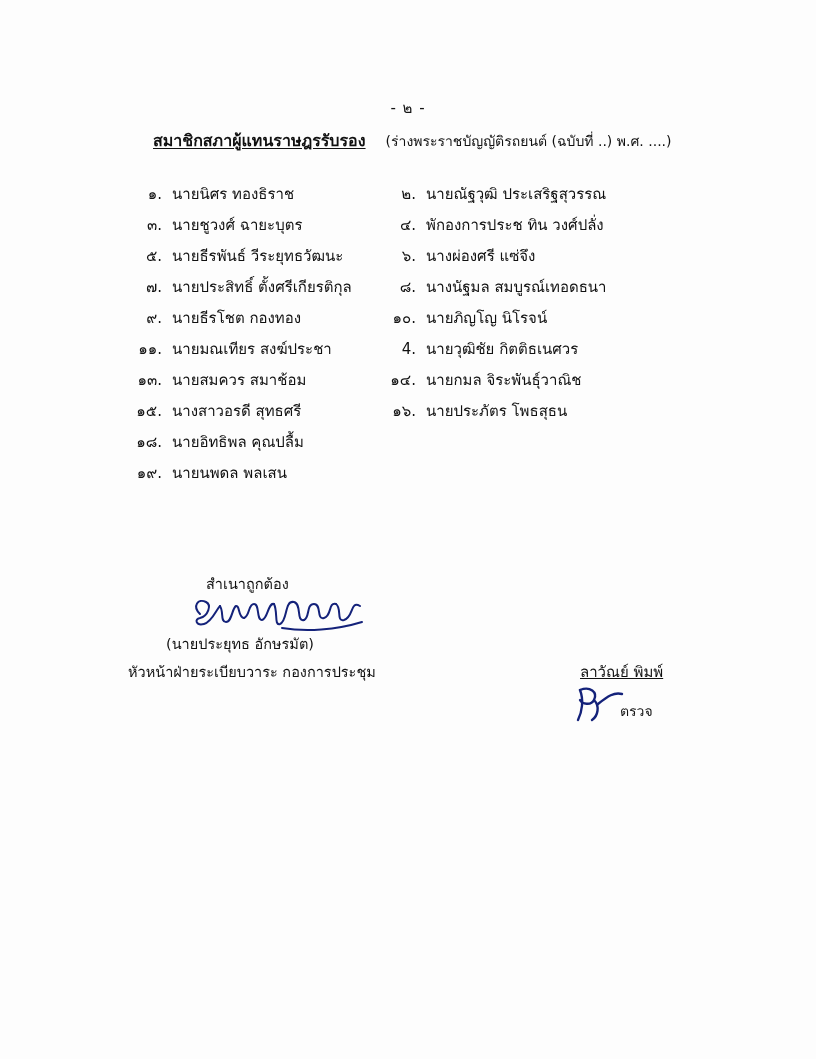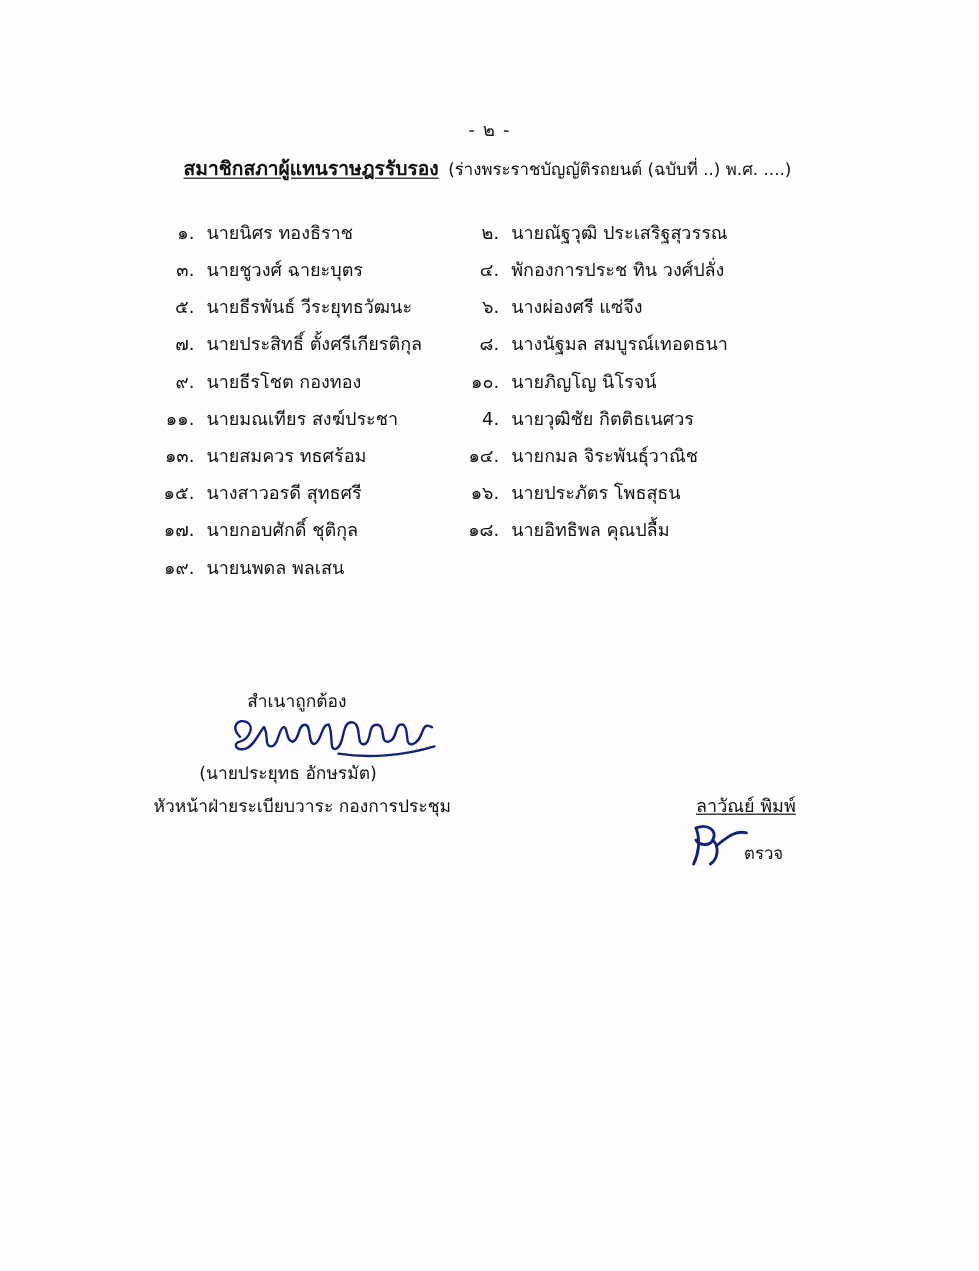--- a/index.html
+++ b/index.html
@@ -41,21 +41,21 @@
   }
   .doc-title-main {
     font-weight: 700;
     text-decoration: underline;
     text-underline-offset: 2px;
     font-size: 16px;
     margin-left: 25px;
   }
   .doc-title-sub {
     font-size: 14px;
-    margin-left: 8px;
+    margin-left: 20px;
   }
   .names-block {
     position: absolute;
     top: 182px;
     left: 128px;
     width: 560px;
   }
   .name-row {
     display: flex;
     height: 31px;
@@ -207,44 +207,40 @@
       </div>
       <div class="name-cell right">
         <span class="num">4.</span>
         <span class="nm">นายวุฒิชัย กิตติธเนศวร</span>
       </div>
     </div>
 
     <div class="name-row">
       <div class="name-cell left">
         <span class="num">๑๓.</span>
-        <span class="nm">นายสมควร ทธศร้อม</span>
+        <span class="nm">นายสมควร สมาช้อม</span>
       </div>
       <div class="name-cell right">
         <span class="num">๑๔.</span>
         <span class="nm">นายกมล จิระพันธุ์วาณิช</span>
       </div>
     </div>
 
     <div class="name-row">
       <div class="name-cell left">
         <span class="num">๑๕.</span>
         <span class="nm">นางสาวอรดี สุทธศรี</span>
       </div>
       <div class="name-cell right">
         <span class="num">๑๖.</span>
         <span class="nm">นายประภัตร โพธสุธน</span>
       </div>
     </div>
 
     <div class="name-row">
-      <div class="name-cell left">
-        <span class="num">๑๗.</span>
-        <span class="nm">นายกอบศักดิ์ ชุติกุล</span>
-      </div>
       <div class="name-cell right">
         <span class="num">๑๘.</span>
         <span class="nm">นายอิทธิพล คุณปลื้ม</span>
       </div>
     </div>
 
     <div class="name-row">
       <div class="name-cell left">
         <span class="num">๑๙.</span>
         <span class="nm">นายนพดล พลเสน</span>

